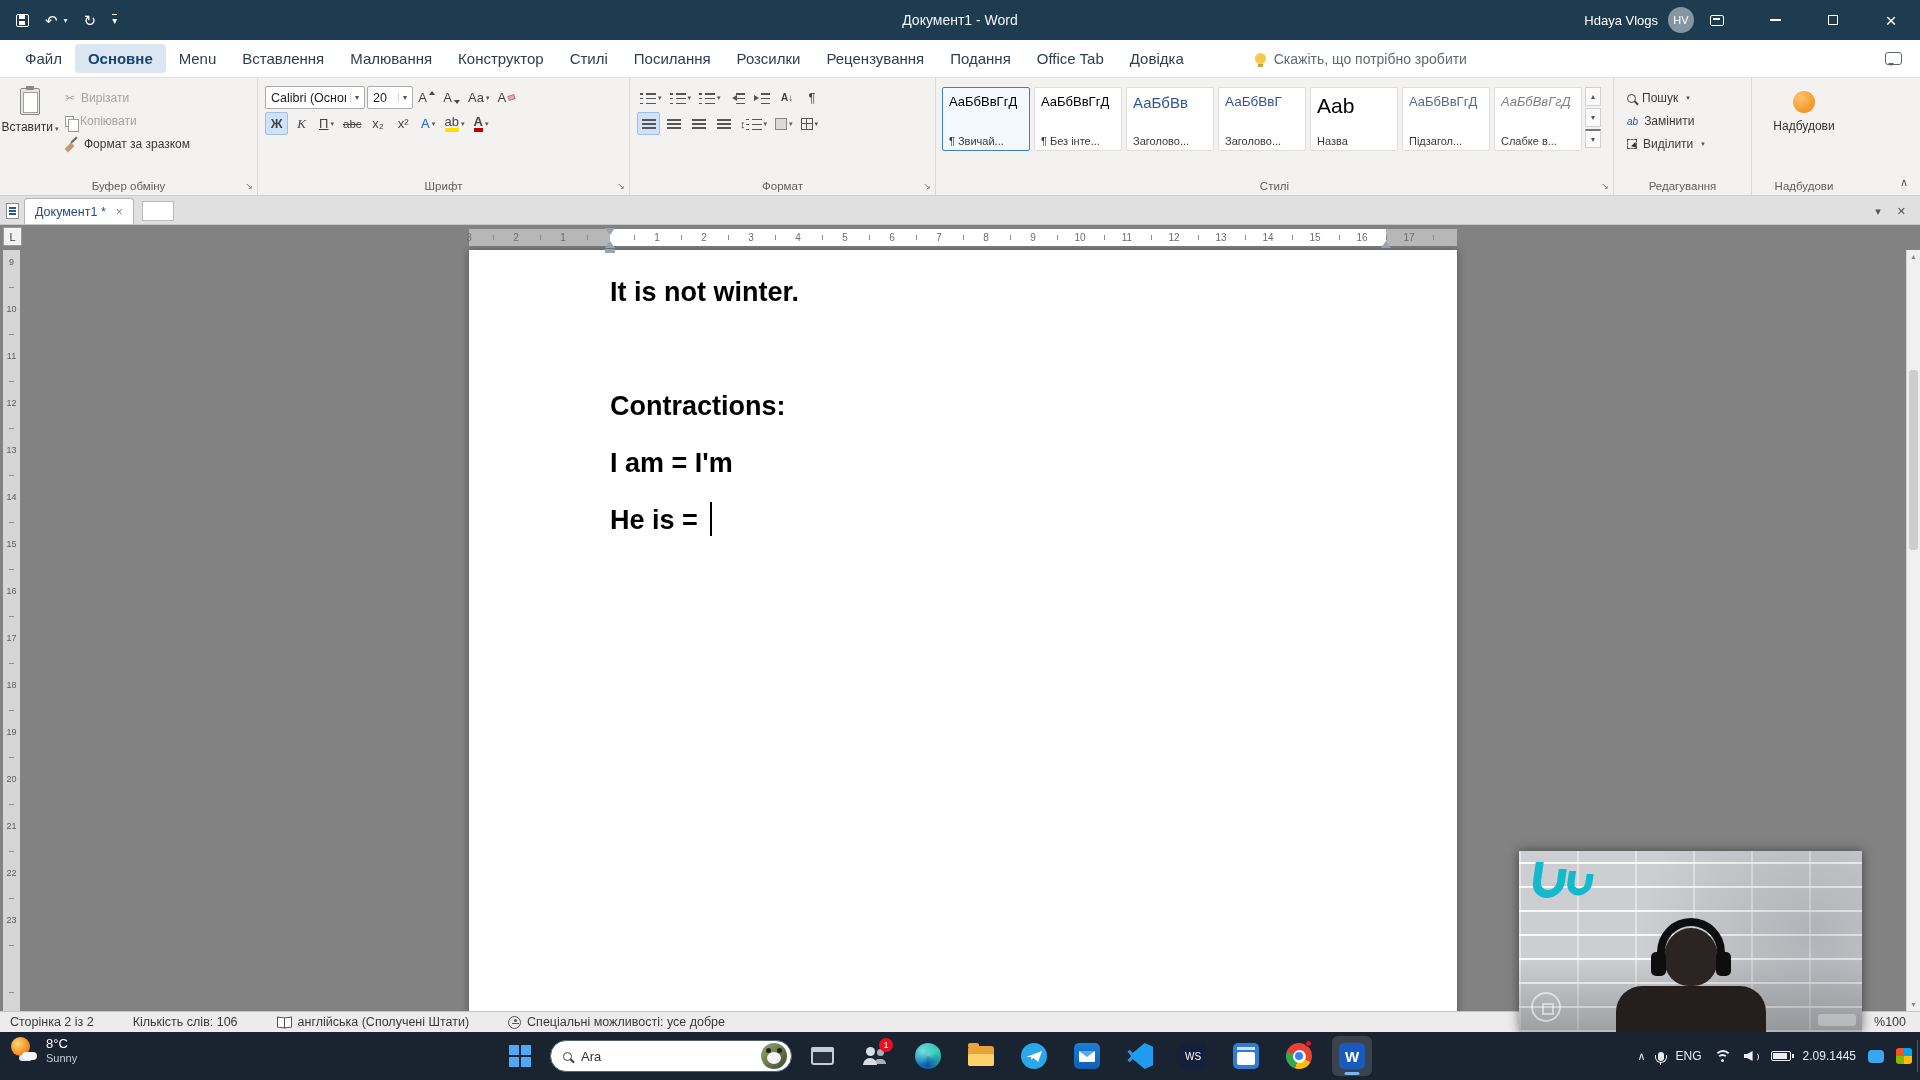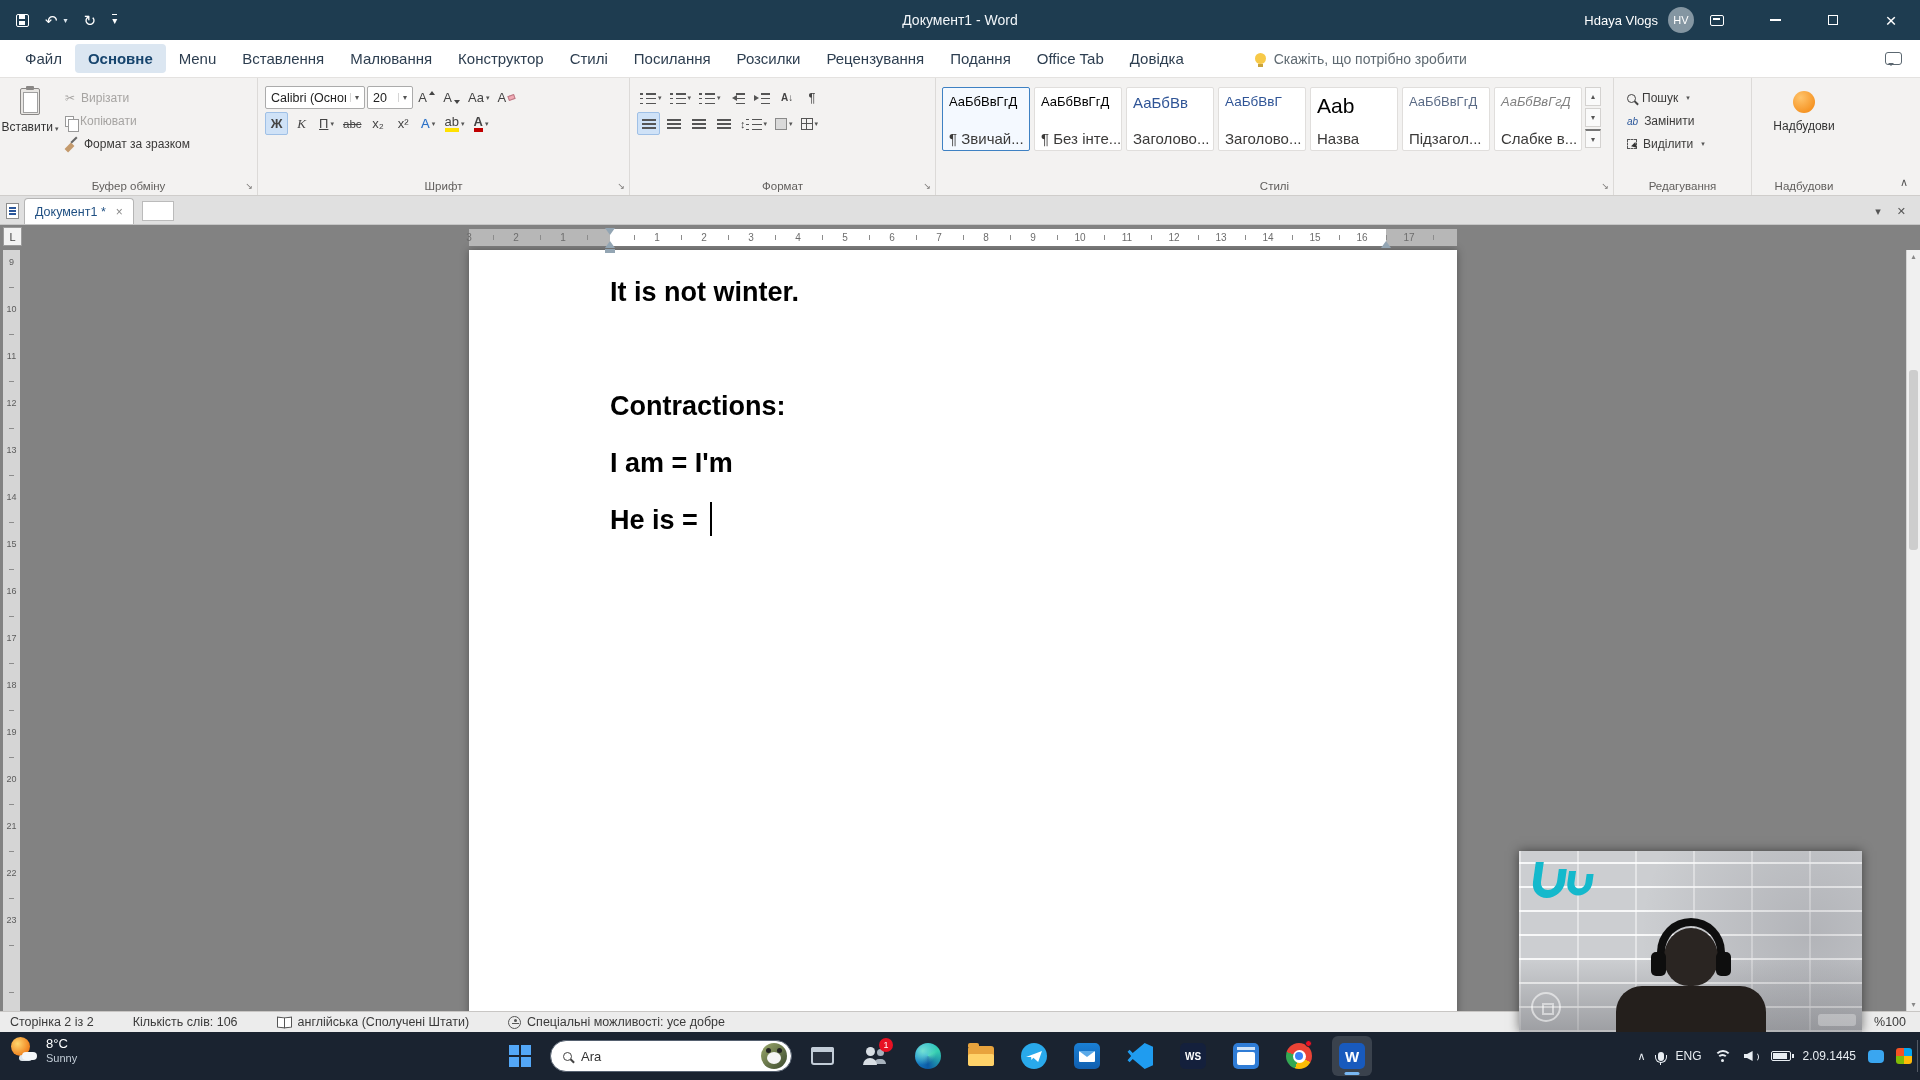--- a/index.html
+++ b/index.html
@@ -102,21 +102,21 @@
   .sg-wrap{display:flex;align-items:flex-start;gap:3px;margin:4px 0 0 6px}
   .sg-cards{display:flex;gap:4px}
   .stylecard{width:88px;height:64px;background:#fff;border:1px solid #e0dedc;border-radius:2px;display:flex;flex-direction:column;justify-content:space-between;padding:6px 4px 3px 6px;cursor:pointer;overflow:hidden}
   .stylecard.selected{border:1.6px solid #3e81c3;background:#f4f9ff}
   .sc-prev{font-size:13px;color:#000;white-space:nowrap}
   .stylecard.h1 .sc-prev{color:#2f5496;font-size:15px}
   .stylecard.h2 .sc-prev{color:#2f5496;font-size:13.5px}
   .stylecard.title .sc-prev{font-size:21px;font-weight:300}
   .stylecard.subtitle .sc-prev{color:#5a6a85}
   .stylecard.subtle .sc-prev{color:#808080;font-style:italic}
-  .sc-label{font-size:15px;color:#3b3a39;white-space:nowrap}
+  .sc-label{font-size:11px;color:#3b3a39;white-space:nowrap}
   .sg-arrows{display:flex;flex-direction:column;gap:2px}
   .sg-ar{width:16px;height:19px;border:1px solid #d4d2d0;background:#fafafa;font-size:8px;color:#555;display:flex;align-items:center;justify-content:center;cursor:pointer}
   .sg-ar.more{border-top:2px solid #777}
 
   
   .ed-col{display:flex;flex-direction:column;gap:1px;margin:4px 0 0 8px}
   .i-search{width:9px;height:9px;border:1.5px solid #444;border-radius:50%;position:relative;flex:none}
   .i-search::after{content:"";position:absolute;width:5px;height:1.5px;background:#444;transform:rotate(45deg);right:-4px;bottom:-2px}
   .i-replace{font-size:10px;color:#2b579a;font-style:italic}
   .i-select{width:10px;height:10px;border:1px dashed #555;flex:none;position:relative}
@@ -229,21 +229,21 @@
   .icon-explorer::before{content:"";position:absolute;left:0;top:-3px;width:11px;height:4px;background:#e8a33d;border-radius:2px 2px 0 0}
   .icon-explorer::after{content:"";position:absolute;left:0;bottom:0;width:26px;height:12px;background:#ffd269;border-radius:2px}
   .icon-telegram{width:26px;height:26px;border-radius:50%;background:#29a9eb;position:relative}
   .icon-telegram::before{content:"";position:absolute;left:5px;top:8px;width:16px;height:11px;background:#fff;
     clip-path:polygon(0 55%,100% 0,76% 100%,46% 62%,34% 82%,32% 55%)}
   .icon-mail{width:26px;height:26px;border-radius:5px;background:linear-gradient(#1a7fd4,#105fb0);position:relative}
   .icon-mail::before{content:"";position:absolute;left:5px;top:8px;width:16px;height:11px;background:#fff;border-radius:1px}
   .icon-mail::after{content:"";position:absolute;left:5px;top:8px;width:0;height:0;border-left:8px solid transparent;border-right:8px solid transparent;border-top:6px solid #5aa9e8}
   .icon-vscode{width:26px;height:26px;background:#1f9cf0;
     clip-path:polygon(68% 0,100% 14%,100% 86%,68% 100%,22% 62%,10% 74%,2% 66%,16% 50%,2% 34%,10% 26%,22% 38%)}
-  .icon-wps{width:26px;height:26px;border-radius:5px;background:#14203c;color:#fff;font-size:10px;font-weight:bold;display:flex;align-items:center;justify-content:center}
+  .icon-wps{width:26px;height:26px;border-radius:5px;background:#14203c;color:#fff;font-size:10px;font-weight:normal;display:flex;align-items:center;justify-content:center}
   .icon-calendar{width:26px;height:26px;border-radius:5px;background:#2f7cd6;position:relative}
   .icon-calendar::before{content:"";position:absolute;left:4px;bottom:4px;width:18px;height:13px;background:#fff;border-radius:2px}
   .icon-calendar::after{content:"";position:absolute;left:4px;top:4px;width:18px;height:3px;background:#cfe2f7}
   .icon-browser{width:26px;height:26px;border-radius:50%;background:conic-gradient(#ea4335 0 33%,#fbbc05 33% 55%,#34a853 55% 80%,#ea4335 80%);position:relative}
   .icon-browser::before{content:"";position:absolute;inset:6.5px;background:#fff;border-radius:50%}
   .icon-browser::after{content:"";position:absolute;inset:9px;background:#3b82f6;border-radius:50%}
   .icon-word{width:26px;height:26px;border-radius:5px;background:#185abd;color:#fff;font-size:15px;font-weight:bold;display:flex;align-items:center;justify-content:center}
   .badge{position:absolute;top:2px;right:2px;min-width:14px;height:14px;border-radius:7px;background:#e81123;color:#fff;font-size:9px;display:flex;align-items:center;justify-content:center;padding:0 2px}
   .dot{position:absolute;top:4px;right:7px;width:7px;height:7px;border-radius:50%;background:#e81123;border:1px solid #1a2330}
   .tb-tray{position:absolute;right:8px;top:0;height:100%;display:flex;align-items:center;gap:12px}

